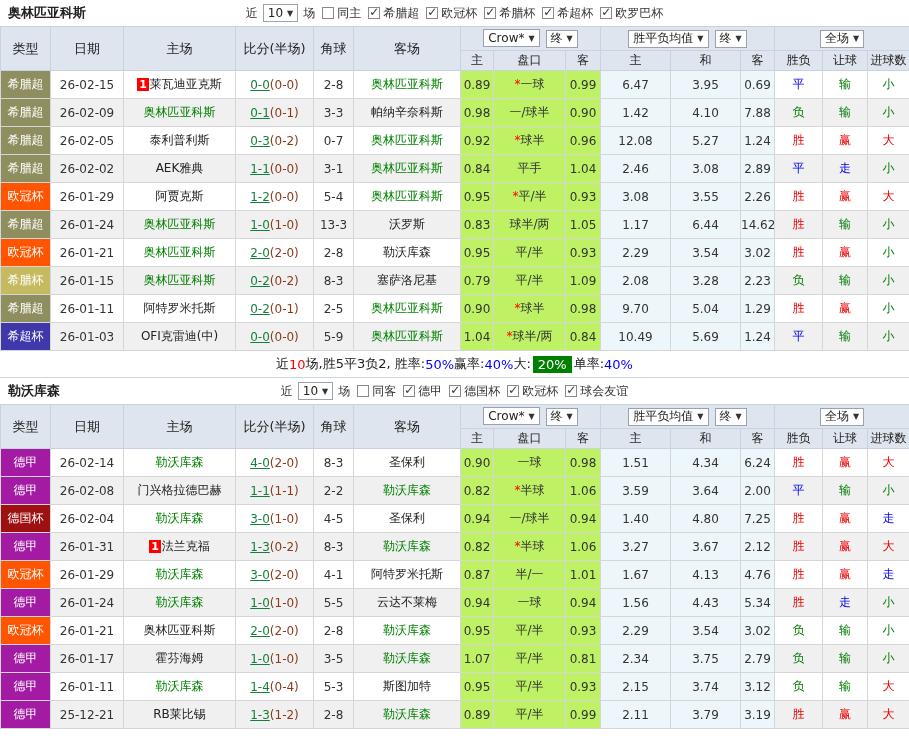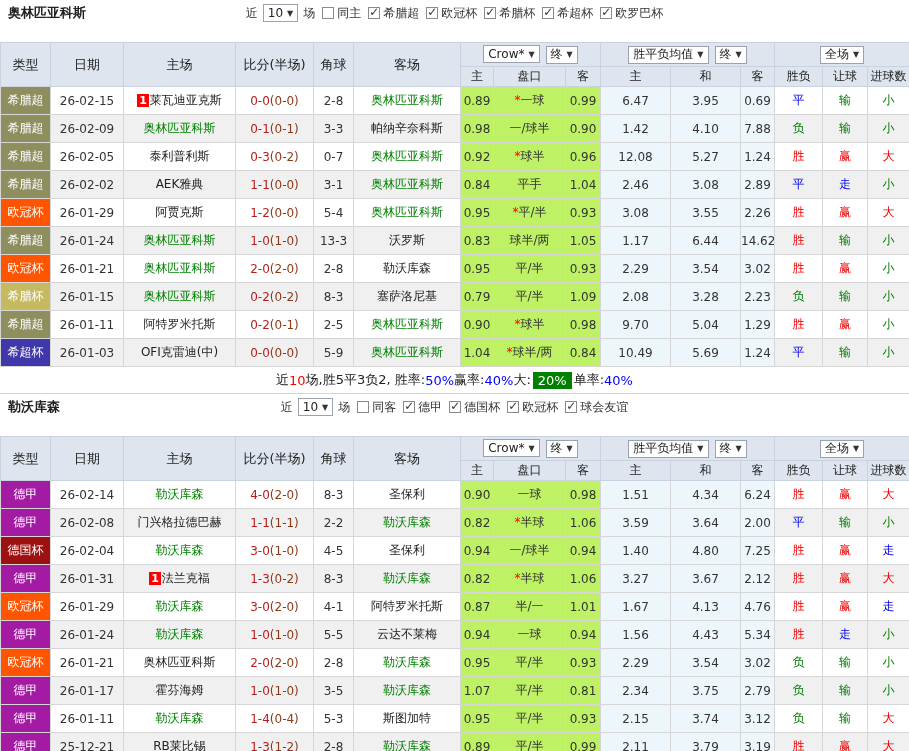--- a/index.html
+++ b/index.html
@@ -29,36 +29,36 @@
   .filters { display:flex; align-items:center; font-size:12px; color:#333; gap:2px; }
   .sel { display:inline-flex; align-items:center; border:1px solid #9aa3ad; background:#fff;
          padding:0 4px; height:18px; font-size:12px; color:#222; margin:0 3px; gap:4px; }
   .sel .arrow { font-size:8px; color:#333; }
   .cb { width:12px; height:12px; border:1px solid #8a8a8a; background:#fff;
         display:inline-block; position:relative; margin:0 1px 0 5px; flex:none; }
   .cb.checked::after { content:"\2713"; position:absolute; left:0px; top:-3px;
         font-size:12px; color:#333; font-weight:bold; }
 
   
-  table { border-collapse:collapse; table-layout:fixed; width:909px;margin-top:16px; }
+  table { border-collapse:collapse; table-layout:fixed; width:909px; }
   td { border:1px solid #d6d6d6; text-align:center; font-size:12px; color:#333;
        overflow:hidden; white-space:nowrap; }
   tr.hdr td { background:#dfe5ee; border-color:#c9d3e0; color:#222; font-size:13px; }
   tr.hdr1 td { height:24px; }
   tr.hdr2 td { height:20px; font-size:12px; }
   tr.body-row td { height:28px; }
   tr.body-row.even td:not(.odds):not(.avg) { background:#f0f0f0; }
   td.odds { background:#bef264; }
   td.avg  { background:#ecf6fb; }
   td.type-badge { color:#fff; font-size:12px; }
   .team-green { color:#008000; }
   .team-black { color:#222; }
   .badge1 { display:inline-block; background:#ff0000; color:#fff; font-size:11px;
             font-weight:bold; padding:0 2px; margin-right:1px; line-height:13px; }
-  .ft { color:#b91c1c; }
+  .ft { color:#15803d;text-decoration:underline; }
   .ht { color:#8b3a1a; }
   .star { color:#ff0000; }
 
   
   .summary { height:26px; display:flex; align-items:center; justify-content:center;
              font-size:13px; color:#222; background:#fff; }
   .summary .seg-red { color:#ff0000; }
   .summary .seg-blue { color:#0000ff; }
   .summary .seg-green-badge { background:#008000; color:#fff; padding:1px 5px; margin:0 2px; }
 </style>

